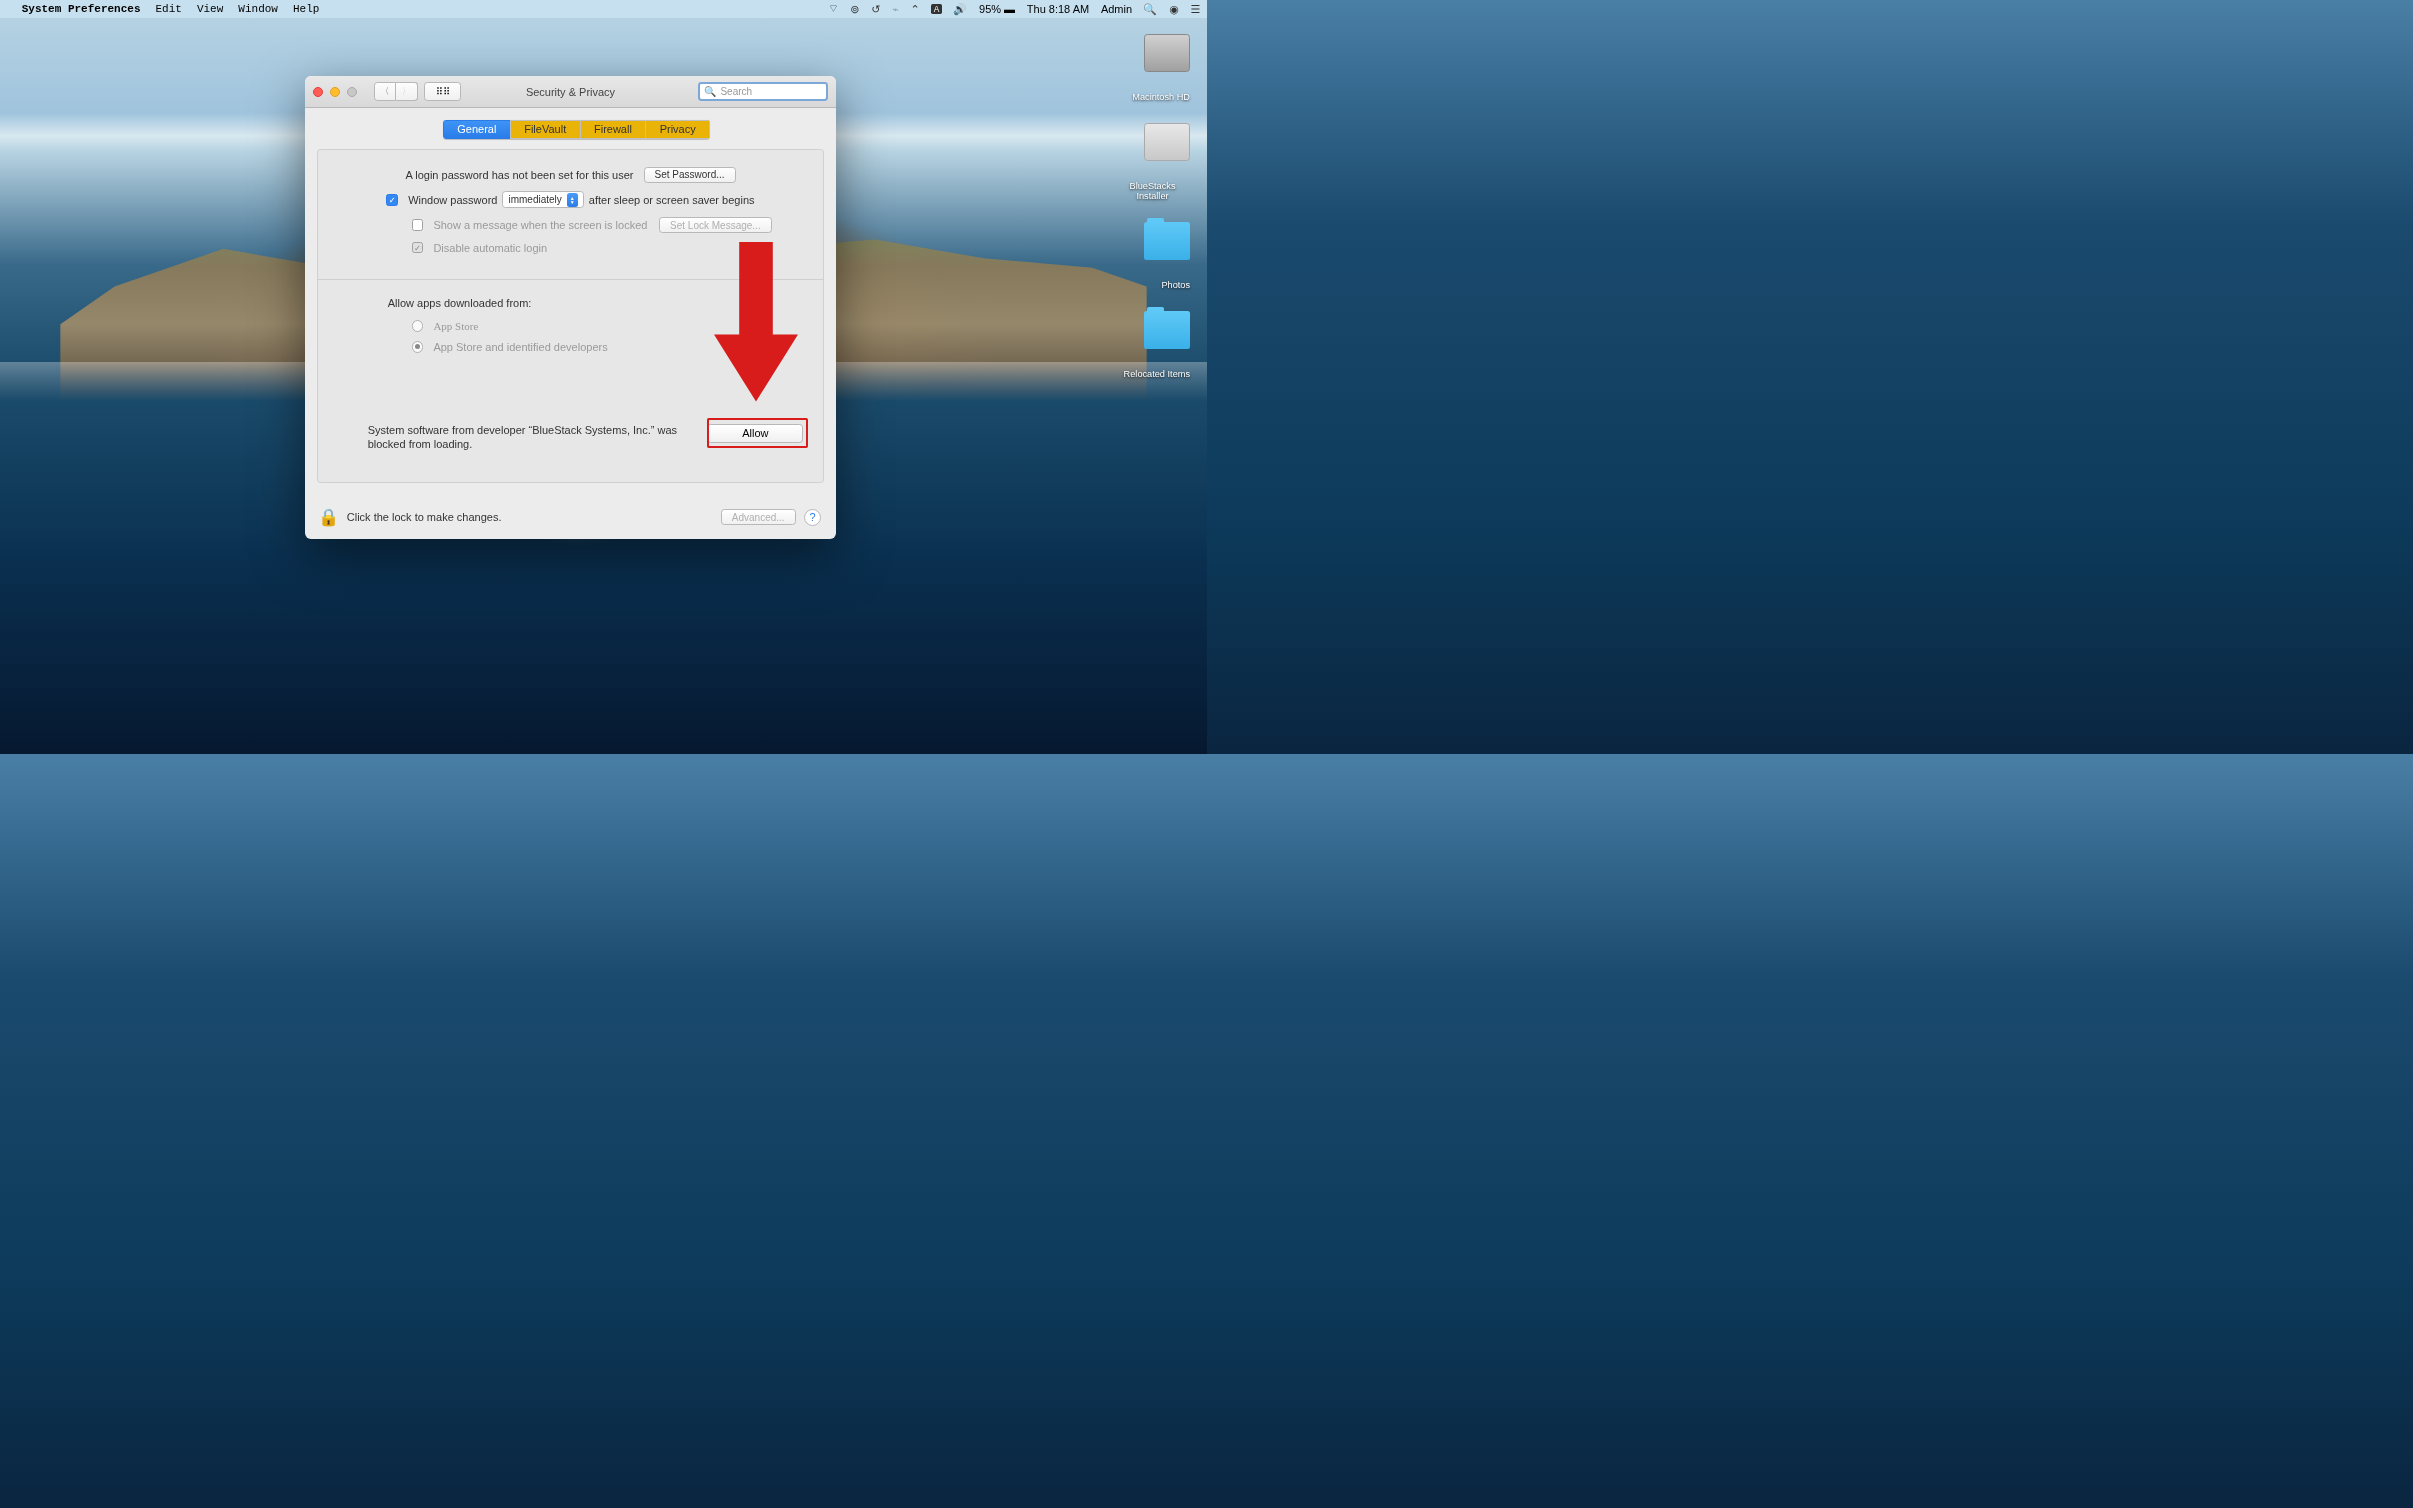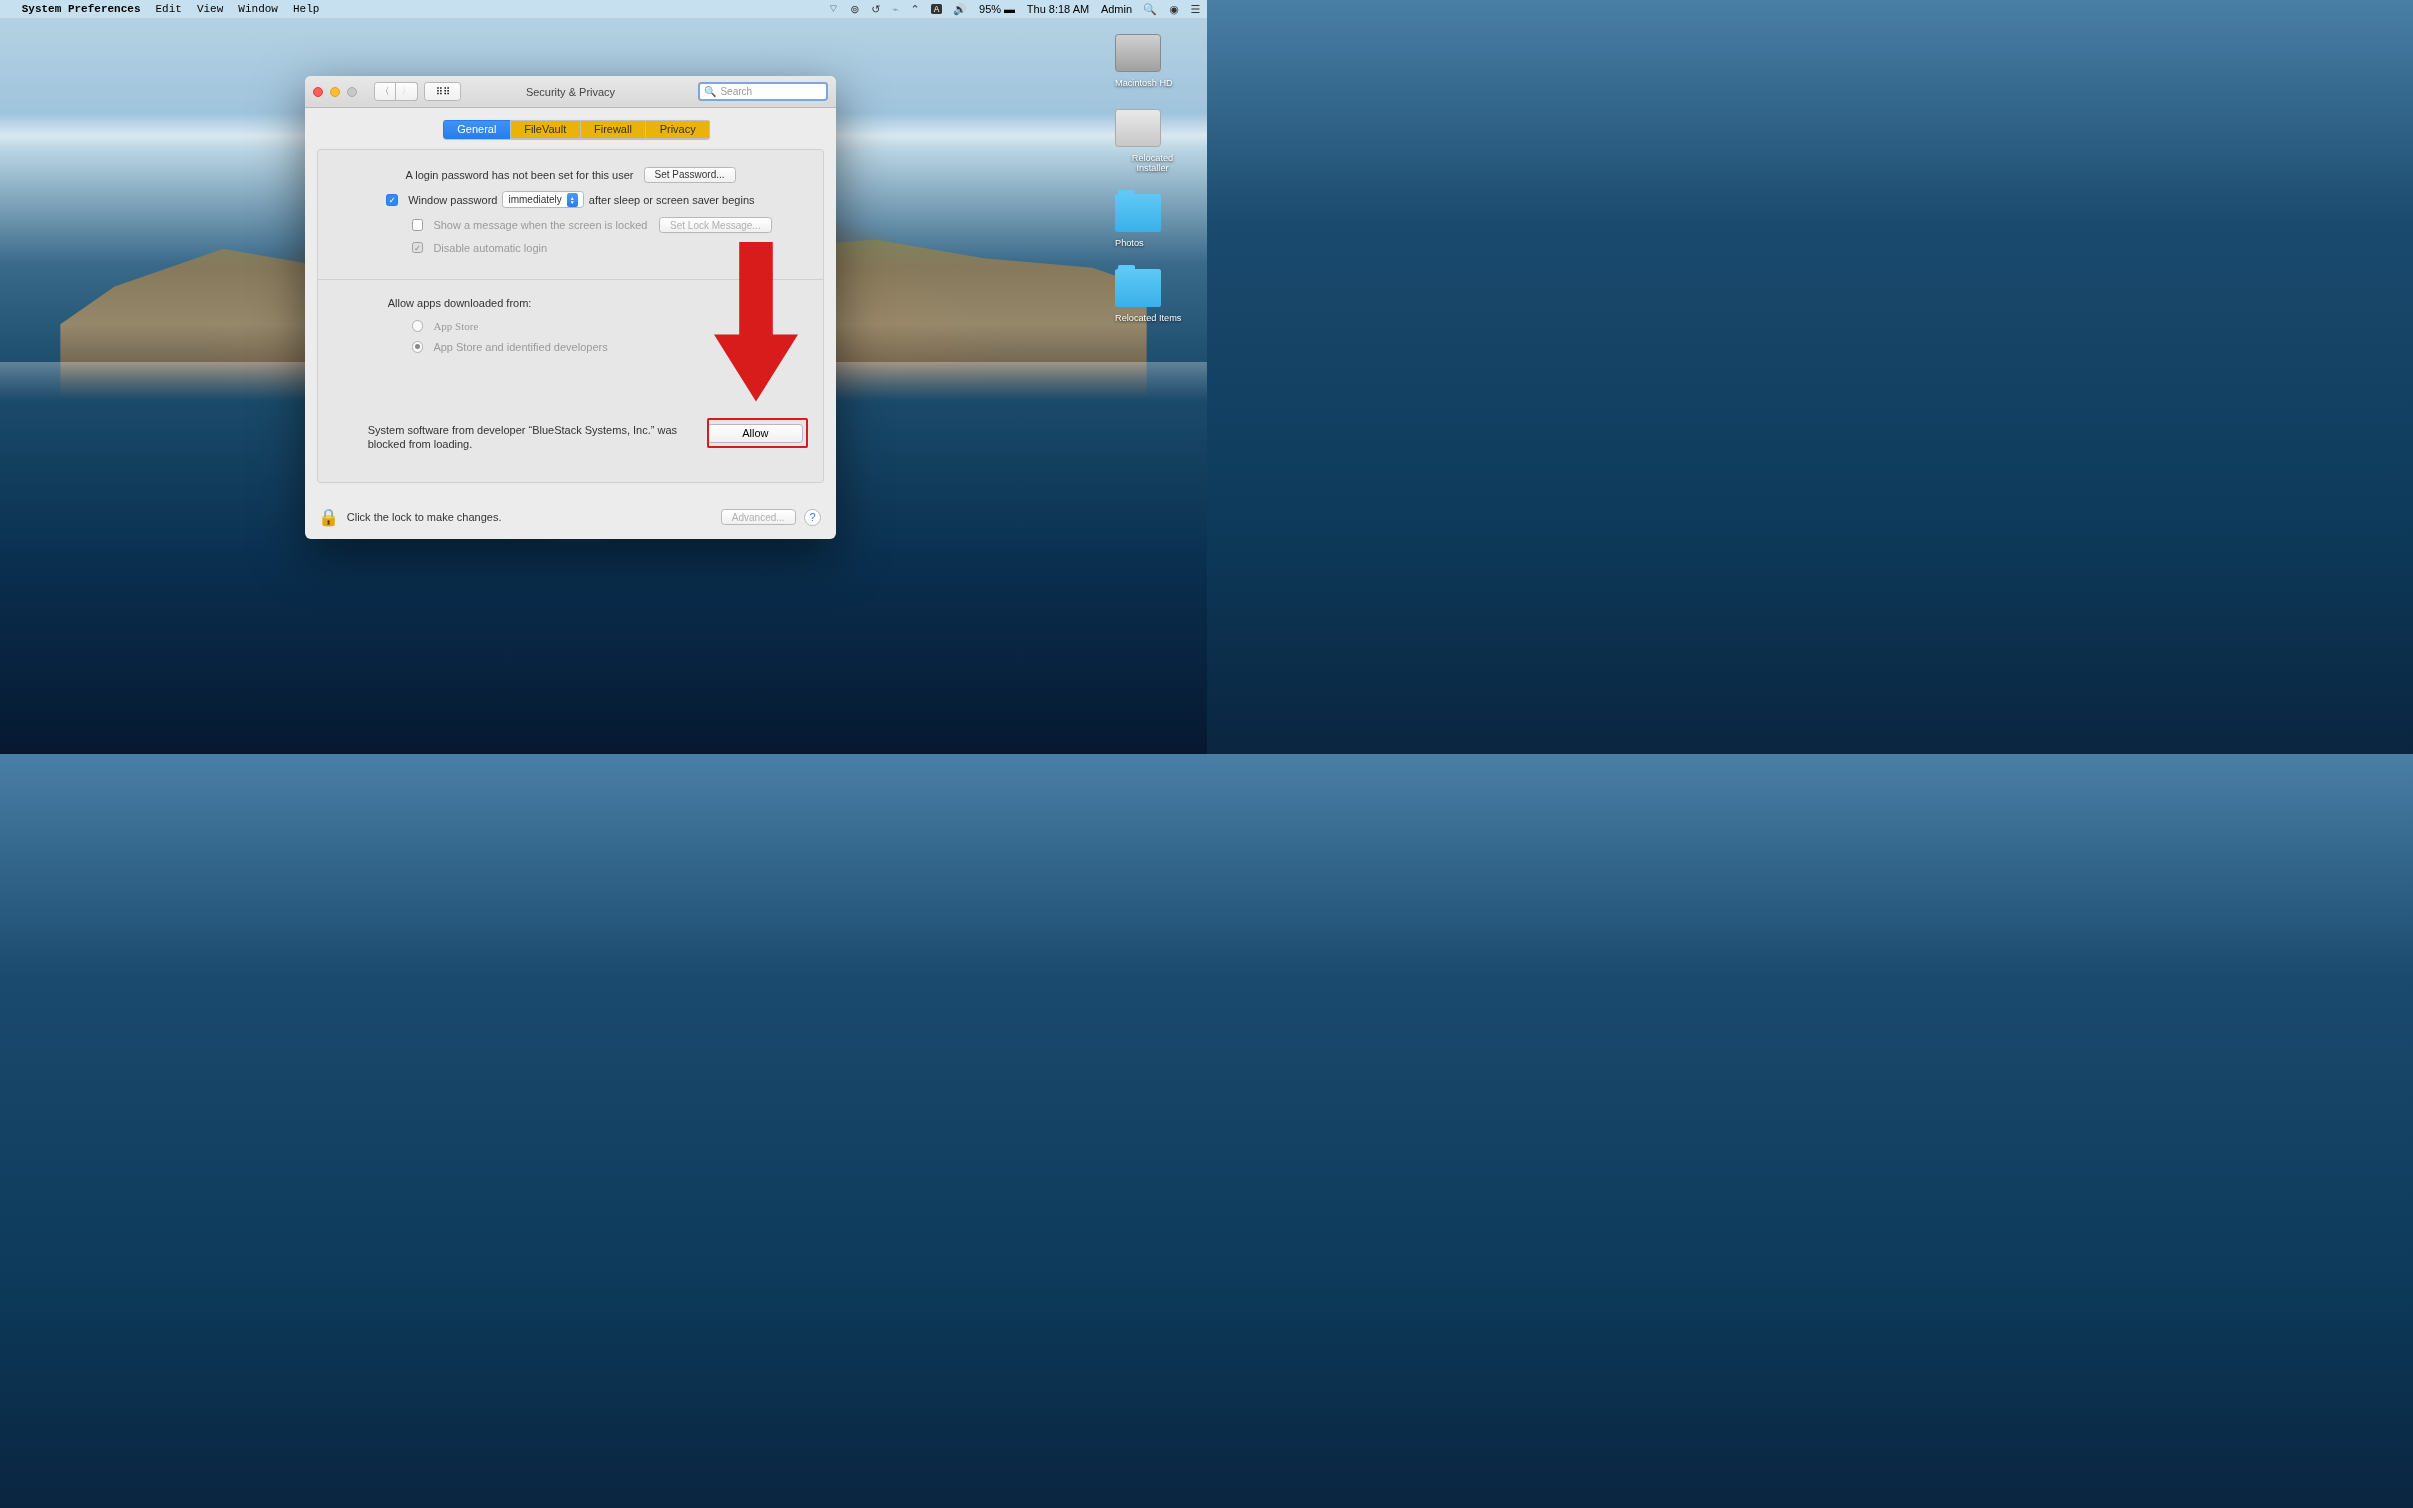--- a/index.html
+++ b/index.html
@@ -70,22 +70,22 @@
       right: 17px;
       display: flex;
       flex-direction: column;
       gap: 21px;
       align-items: center;
       z-index: 5;
     }
     .desktop-icon {
       display: flex;
       flex-direction: column;
-      align-items: flex-start;
-      gap: 6px;
+      align-items: flex-end;
+      gap: 20px;
       width: 75px;
     }
     .desktop-icon-img {
       width: 46px;
       height: 38px;
       border-radius: 3.4px;
     }
     .hd-icon { background: linear-gradient(to bottom, #d0d0d0 0%, #a0a0a0 100%); border: 0.8px solid #888; }
     .folder-icon { background: linear-gradient(to bottom, #5ec9f7 0%, #3ab0e8 100%); border-radius: 2.5px; position: relative; }
     .folder-icon::before { content: ''; position: absolute; top: -4.2px; left: 3.4px; width: 17px; height: 5px; background: #5ec9f7; border-radius: 1.7px 1.7px 0 0; }
@@ -351,21 +351,21 @@
   </div>
 </div>
 
 <div class="desktop-icons">
   <div class="desktop-icon">
     <div class="desktop-icon-img hd-icon"></div>
     <div class="desktop-icon-label">Macintosh HD</div>
   </div>
   <div class="desktop-icon">
     <div class="desktop-icon-img installer-icon"></div>
-    <div class="desktop-icon-label">Relocated Installer</div>
+    <div class="desktop-icon-label">BlueStacks Installer</div>
   </div>
   <div class="desktop-icon">
     <div class="desktop-icon-img folder-icon"></div>
     <div class="desktop-icon-label">Photos</div>
   </div>
   <div class="desktop-icon">
     <div class="desktop-icon-img folder-icon"></div>
     <div class="desktop-icon-label">Relocated Items</div>
   </div>
 </div>

